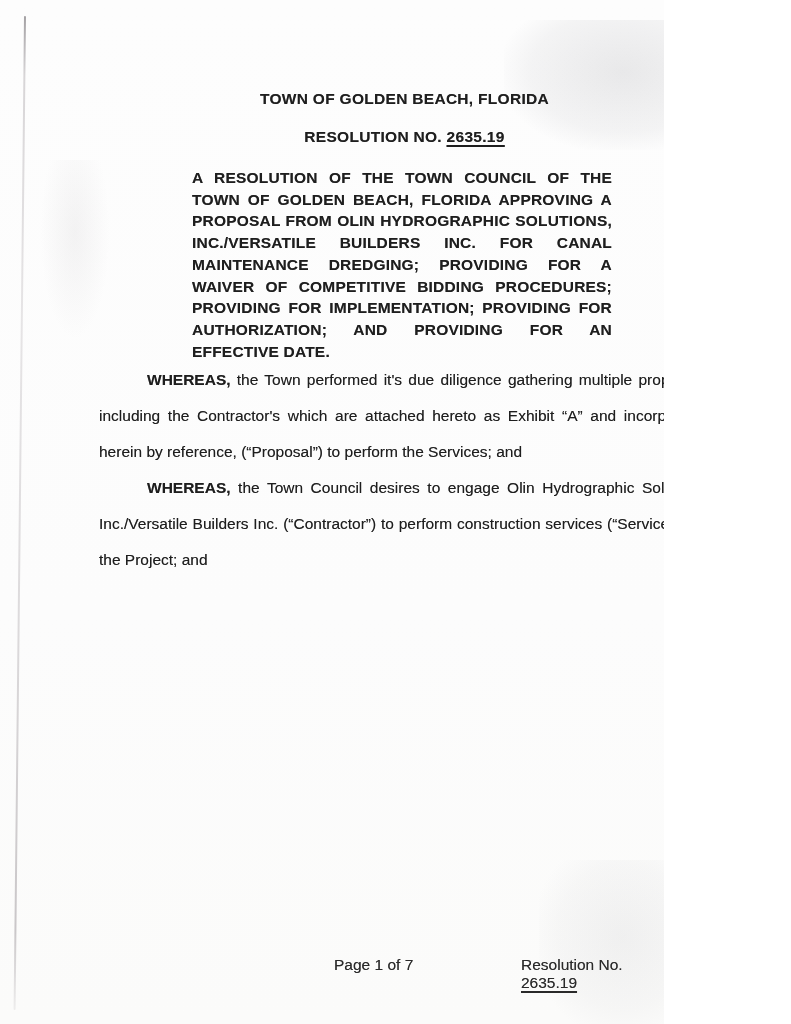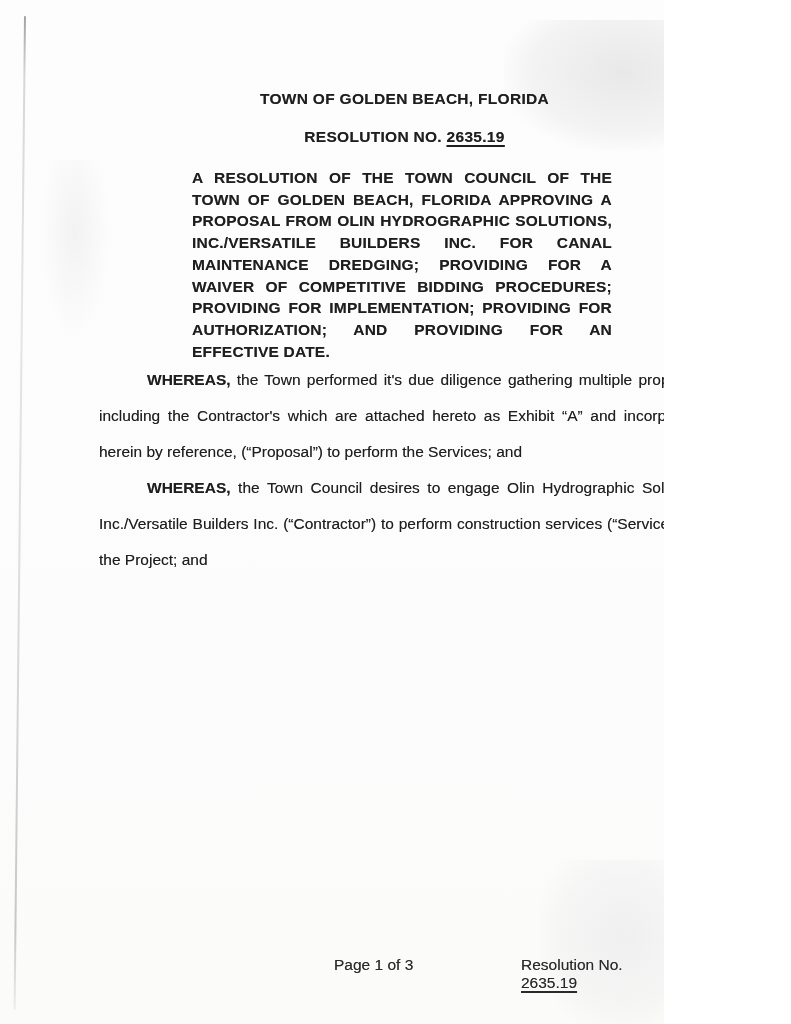--- a/index.html
+++ b/index.html
@@ -121,17 +121,17 @@
 
     <p class="caption">A RESOLUTION OF THE TOWN COUNCIL OF THE TOWN OF GOLDEN BEACH, FLORIDA APPROVING A PROPOSAL FROM OLIN HYDROGRAPHIC SOLUTIONS, INC./VERSATILE BUILDERS INC. FOR CANAL MAINTENANCE DREDGING; PROVIDING FOR A WAIVER OF COMPETITIVE BIDDING PROCEDURES; PROVIDING FOR IMPLEMENTATION; PROVIDING FOR AUTHORIZATION; AND PROVIDING FOR AN EFFECTIVE DATE.</p>
 
     <div class="clauses">
       <p class="clause"><span class="b">WHEREAS,</span><span> the Town performed it's due diligence gathering multiple proposals, including the Contractor's which are attached hereto as Exhibit “A” and incorporated herein by reference, (“Proposal”) to perform the Services; and</span></p>
       <p class="clause"><span class="b">WHEREAS,</span><span> the Town Council desires to engage Olin Hydrographic Solutions, Inc./Versatile Builders Inc. (“Contractor”) to perform construction services (“Services”) for the Project; and</span></p>
     </div>
 
   </div>
 
-  <div class="footer-page">Page 1 of 3</div>
+  <div class="footer-page">Page 1 of 7</div>
 
   <div class="footer-resolution"><span>Resolution No. </span><span class="underline">2635.19</span></div>
 
 </div>
 
 </body></html>

